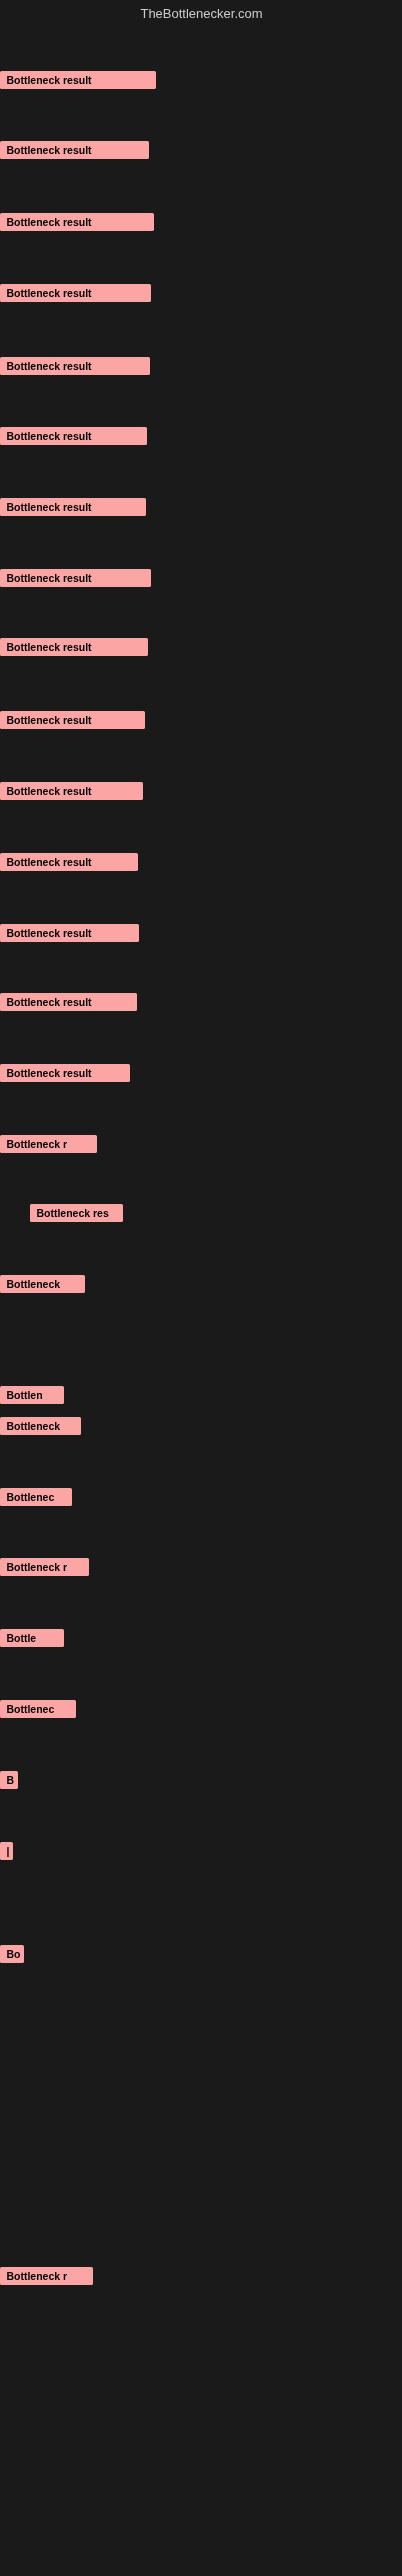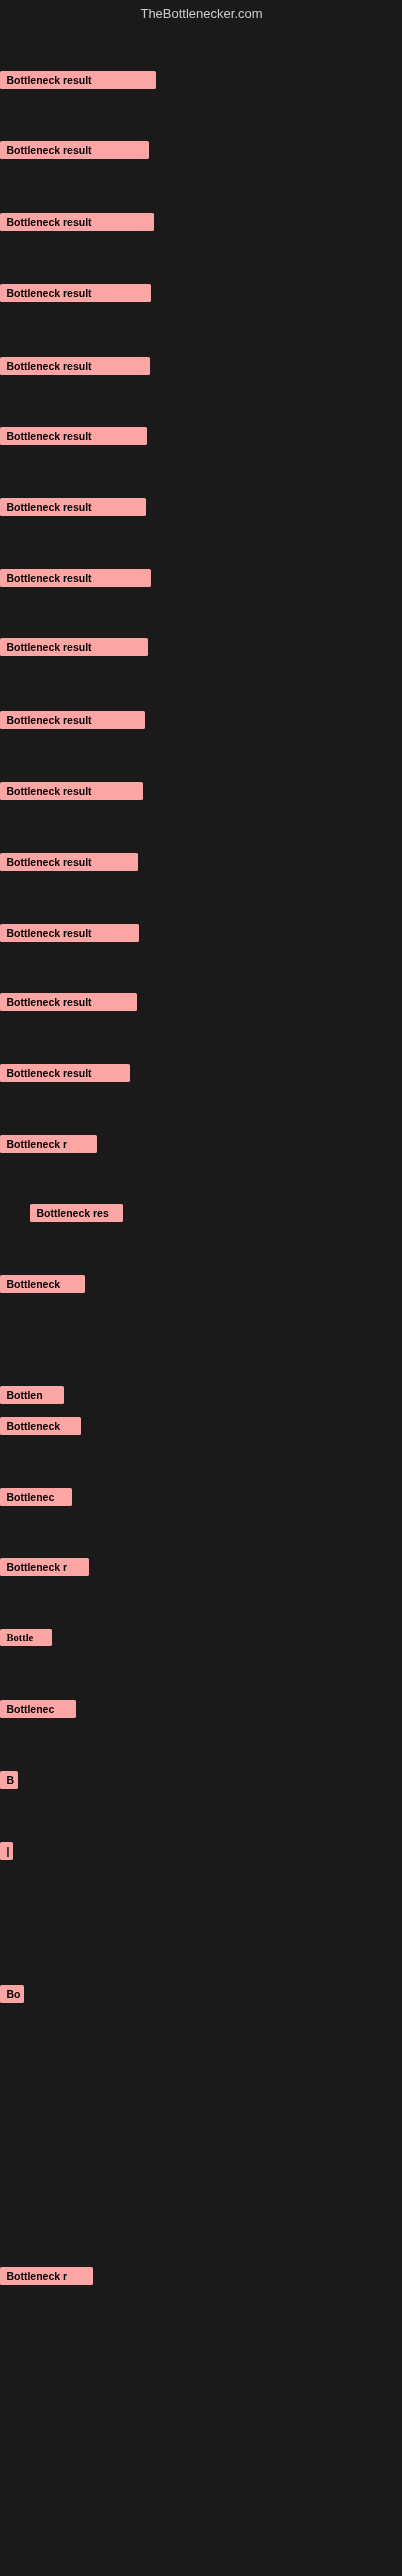--- a/index.html
+++ b/index.html
@@ -55,20 +55,20 @@
     <div class="bottleneck-item" style="top: 883px; width: 139px;">Bottleneck result</div>
     <div class="bottleneck-item" style="top: 952px; width: 137px;">Bottleneck result</div>
     <div class="bottleneck-item" style="top: 1023px; width: 130px;">Bottleneck result</div>
     <div class="bottleneck-item" style="top: 1094px; width: 97px;">Bottleneck r</div>
     <div class="bottleneck-item" style="top: 1163px; width: 93px; margin-left: 30px;">Bottleneck res</div>
     <div class="bottleneck-item" style="top: 1234px; width: 85px;">Bottleneck</div>
     <div class="bottleneck-item" style="top: 1305px; width: 64px; margin-top: 40px;">Bottlen</div>
     <div class="bottleneck-item" style="top: 1376px; width: 81px;">Bottleneck</div>
     <div class="bottleneck-item" style="top: 1447px; width: 72px;">Bottlenec</div>
     <div class="bottleneck-item" style="top: 1517px; width: 89px;">Bottleneck r</div>
-    <div class="bottleneck-item" style="top: 1588px; width: 52px; font-family: Liberation Serif, serif;">Bottle</div>
+    <div class="bottleneck-item" style="top: 1588px; width: 64px;">Bottle</div>
     <div class="bottleneck-item" style="top: 1659px; width: 76px;">Bottlenec</div>
     <div class="bottleneck-item" style="top: 1730px; width: 17.7px;">B</div>
     <div class="bottleneck-item" style="top: 1801px; width: 9.7px;">|</div>
-    <div class="bottleneck-item" style="top: 1944px; width: 24px;">Bo</div>
+    <div class="bottleneck-item" style="top: 1904px; width: 24px;">Bo</div>
     <div class="bottleneck-item" style="top: 2226px; width: 93px;">Bottleneck r</div>
   </div>
 
 
 </body></html>

